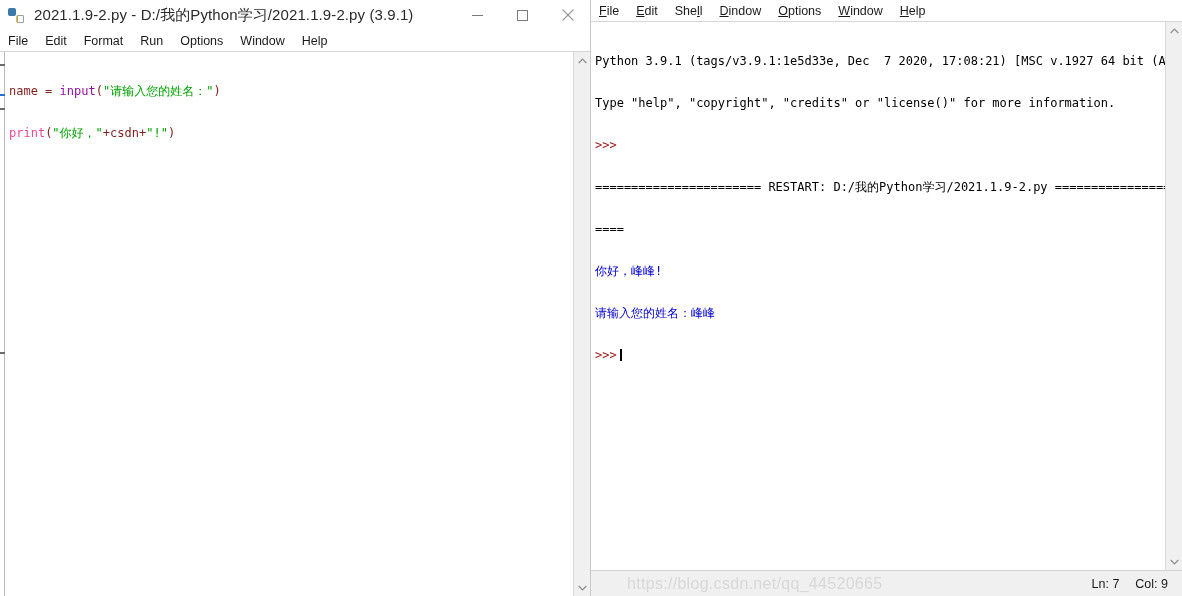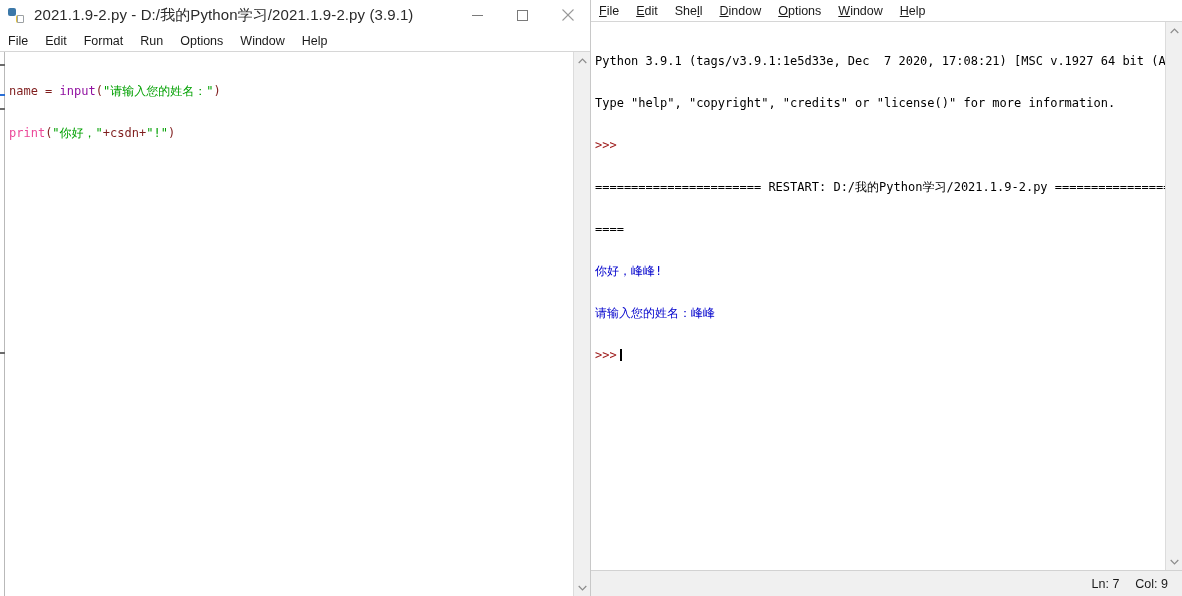--- a/index.html
+++ b/index.html
@@ -313,18 +313,19 @@
         </div>
         <div class="vs-arrow">
           <svg width="9" height="6" viewBox="0 0 9 6">
               <polyline points="0.7,1 4.5,4.8 8.3,1" fill="none" stroke="#8c8c8c" stroke-width="1.2"></polyline>
             </svg>
         </div>
       </div>
     </div>
 
     <div class="statusbar">
+      <span class="watermark">https://blog.csdn.net/qq_44520665</span>
       <span class="status-seg">Ln: 7</span>
       <span class="status-seg">Col: 9</span>
     </div>
   </div>
 
 </div>
 
 </body></html>

